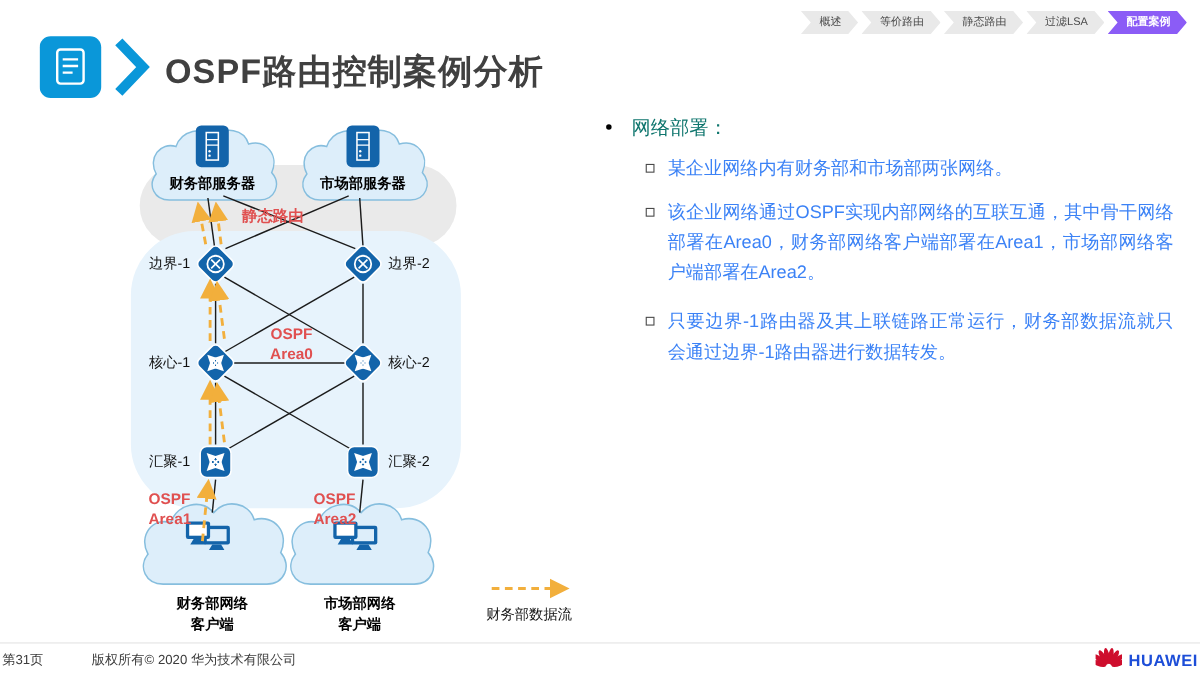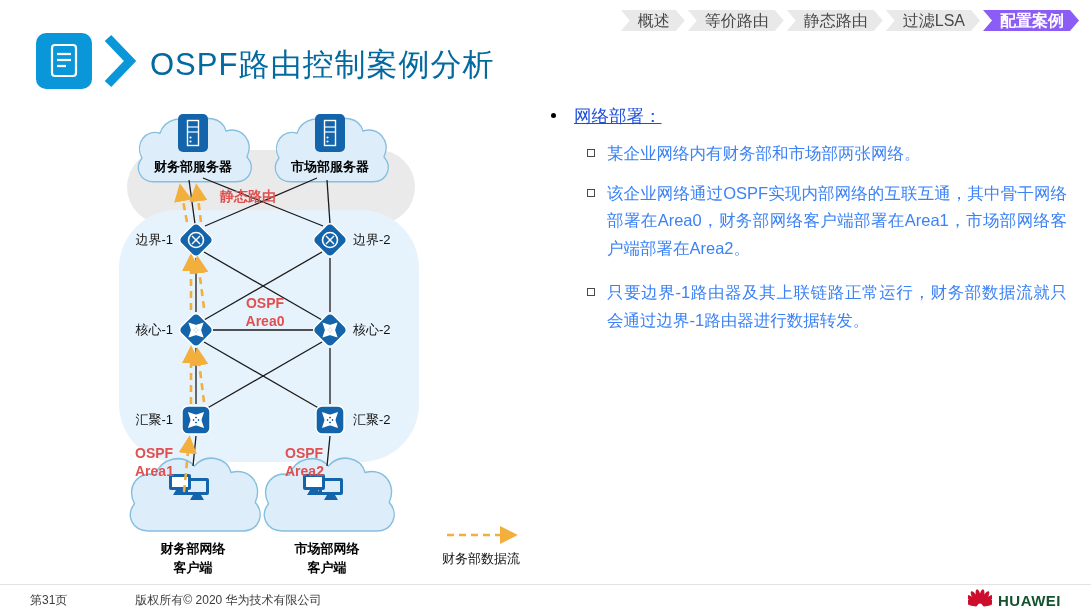--- a/index.html
+++ b/index.html
@@ -11,51 +11,51 @@
     overflow: hidden;
   }
 
   
   .nav {
     position: absolute; top: 10px; right: 12px;
     display: flex; gap: 3px;
   }
   .tab {
     height: 21px; line-height: 21px;
-    font-size: 16px; color: #4a4a4a;
+    font-size: 10px; color: #4a4a4a;
     background: #e9e9e9;
     padding: 0 15px 0 17px;
     clip-path: polygon(0 0, calc(100% - 9px) 0, 100% 50%, calc(100% - 9px) 100%, 0 100%, 9px 50%);
     white-space: nowrap;
   }
   .tab.active { background: #8b5cf6; color: #ffffff; font-weight: 700; }
 
   
   .header-icon { position: absolute; left: 36px; top: 30px; }
   .page-title {
     position: absolute; left: 150px; top: 44px;
-    font-size: 31px; font-weight: 400; color: #0369a1;
+    font-size: 31px; font-weight: 700; color: #404040;
     letter-spacing: 1px; white-space: nowrap;
   }
 
   
   .diagram { position: absolute; left: 105px; top: 100px; }
   .diagram svg text { font-family: "Liberation Sans", "DejaVu Sans", sans-serif; }
   .lbl  { font-size: 13px; fill: #111111; }
   .lblb { font-size: 13px; font-weight: bold; fill: #000000; }
   .red  { font-size: 14px; font-weight: bold; fill: #e05050; }
   .link { stroke: #1b1b1b; stroke-width: 1.3; }
   .flow { stroke: #f2af3c; stroke-width: 2.6; stroke-dasharray: 7 5; fill: none; }
 
   
   .right-col { position: absolute; left: 545px; top: 104px; width: 522px; }
   .section + .section { margin-top: 16px; }
   .section-title {
     display: flex; align-items: flex-start;
-    font-size: 17.5px; color: #1d4ed8; text-decoration: underline;
+    font-size: 17.5px; color: #0f766e;
   }
   .dot {
     flex: none; width: 5px; height: 5px; border-radius: 50%;
     background: #000; margin: 9px 18px 0 6px;
   }
   .sub-item {
     position: relative;
     margin: 12px 0 12px 40px; padding-left: 22px;
     font-size: 16.5px; line-height: 1.68; color: #3b82f6;
     text-align: justify;
@@ -64,25 +64,25 @@
     content: ""; position: absolute; left: 2px; top: 9px;
     width: 6px; height: 6px;
     border: 1.5px solid #4a4a4a; background: #fff;
   }
 
   
   .footer {
     position: absolute; left: 0; right: 0; bottom: 0; height: 31px;
     border-top: 1px solid #e3e3e3;
     display: flex; align-items: center;
-    padding: 0 30px; font-size: 12px; color: #3c3c3c;
-  }
-  .footer .copyright { margin-left: 68px; }
+    padding: 0 2px; font-size: 12px; color: #3c3c3c;
+  }
+  .footer .copyright { margin-left: 44px; }
   .logo { margin-left: auto; display: flex; align-items: center; gap: 6px; }
-  .logo-text { font-size: 15px; font-weight: 700; color: #14532d; letter-spacing: .5px; }
+  .logo-text { font-size: 15px; font-weight: 700; color: #1d4ed8; letter-spacing: .5px; }
 </style>
 </head>
 <body>
 
 <div class="nav">
   <div class="tab">概述</div>
   <div class="tab">等价路由</div>
   <div class="tab">静态路由</div>
   <div class="tab">过滤LSA</div>
   <div class="tab active">配置案例</div>

